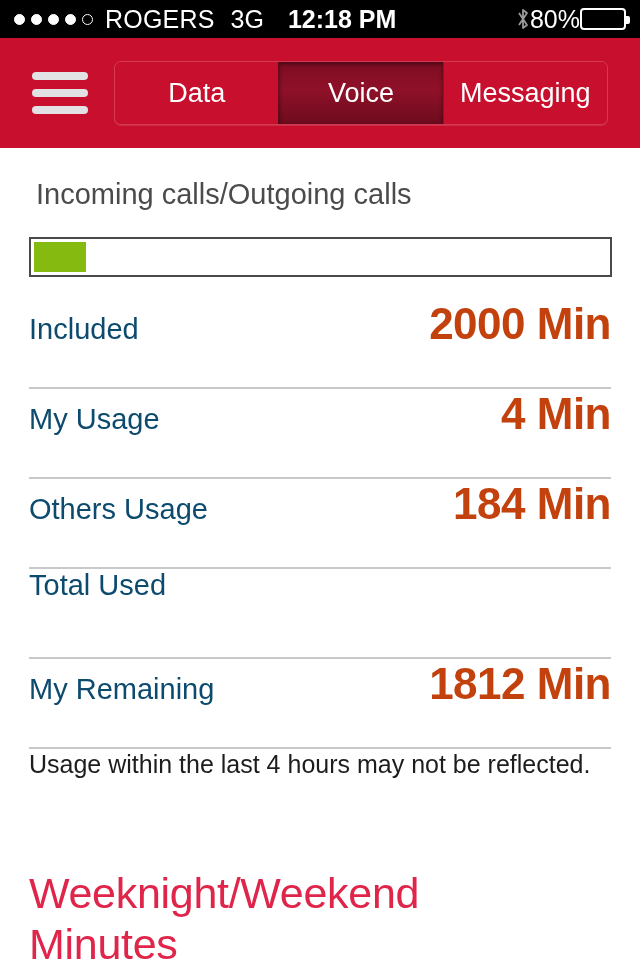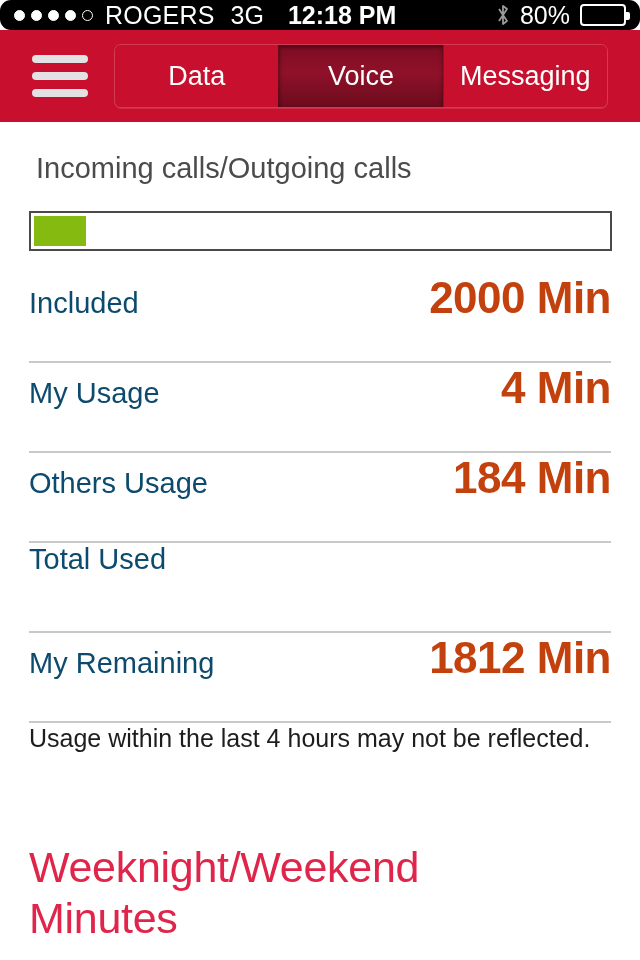--- a/index.html
+++ b/index.html
@@ -5,50 +5,49 @@
   * { margin:0; padding:0; box-sizing:border-box; }
   html, body {
     width:640px; height:960px;
     background:#ffffff;
     font-family:"Liberation Sans", sans-serif;
     overflow:hidden;
   }
 
   
   .statusbar {
-    height:30px; width:100%;
+    height:38px; width:100%;
     background:#000000;
     display:flex; align-items:center;
     padding:0 14px;
     color:#ffffff;
-    border-radius:11px;
   }
   .sig-dots { display:flex; align-items:center; gap:6px; margin-right:12px; }
   .dot { width:11px; height:11px; border-radius:50%; border:1.5px solid #ffffff; }
   .dot.on { background:#ffffff; }
   .dot.off { background:transparent; }
   .carrier { font-size:25px; letter-spacing:.2px; }
   .network { font-size:25px; margin-left:16px; }
   .clock { font-size:25px; font-weight:bold; margin-left:24px; }
-  .status-right { margin-left:auto; display:flex; align-items:center; gap:10px; }
+  .status-right { margin-left:auto; display:flex; align-items:center; }
   .bt-icon { width:14px; height:24px; }
   .batt-pct { font-size:25px; }
   .batt {
     width:46px; height:22px; border:2px solid #ffffff; border-radius:4px;
     position:relative; padding:2px;
   }
   .batt-fill { height:100%; background:#ffffff; border-radius:1px; }
   .batt:after {
     content:""; position:absolute; right:-6px; top:6px;
     width:4px; height:8px; background:#ffffff; border-radius:0 2px 2px 0;
   }
 
   
   .header {
-    height:92px; width:100%;
+    height:110px; width:100%;
     background:#c8102e;
     display:flex; align-items:center;
     padding-left:32px;
   }
   .hamburger { width:56px; display:flex; flex-direction:column; gap:9px; cursor:pointer; }
   .hamburger span { display:block; height:8px; background:#e2e2e4; border-radius:4px; }
 
   .segmented {
     margin-left:26px;
     display:flex; height:64px; width:494px;

